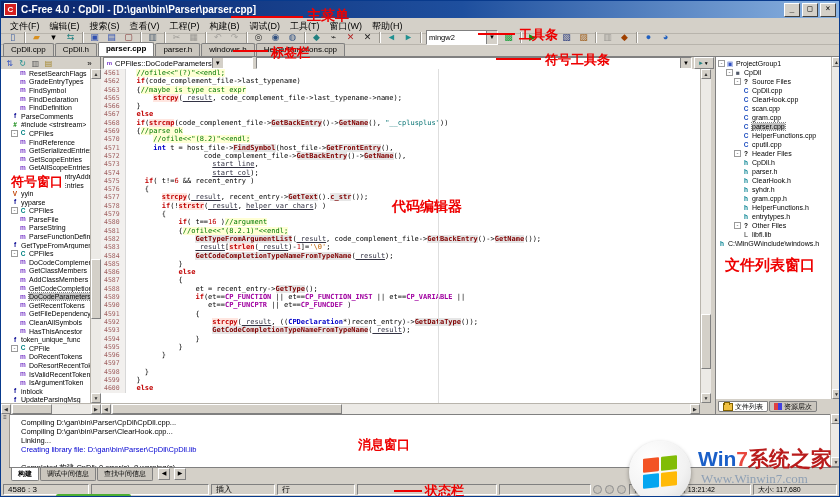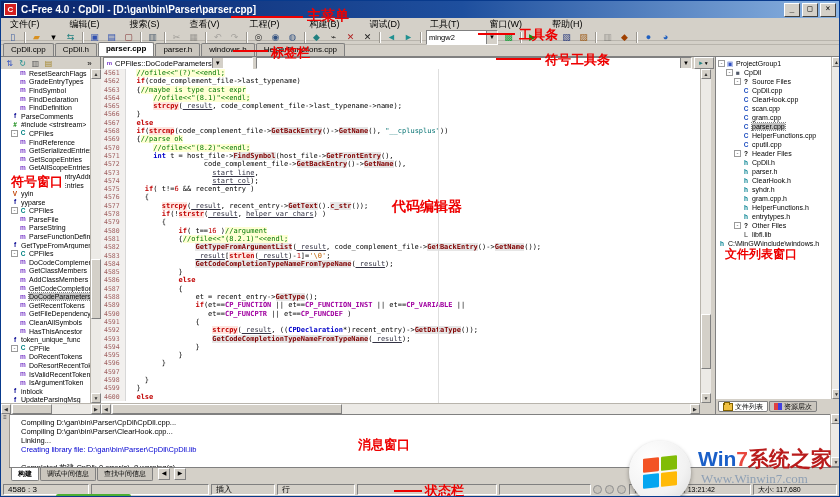--- a/index.html
+++ b/index.html
@@ -9,22 +9,22 @@
   .titlebar{position:absolute;left:0;top:0;width:100%;height:17px;
     background:linear-gradient(90deg,#0a246a 0%,#1e4f9e 55%,#8cb4e2 100%);
     color:#fff;display:flex;align-items:center;padding:0 3px;box-sizing:border-box;gap:4px;}
   .titlebar .appicon{width:11px;height:11px;background:#d42020;border:1px solid #fff;
     color:#fff;font-size:8px;line-height:11px;text-align:center;font-weight:bold;}
   .titlebar .ttext{font-size:10px;font-weight:bold;white-space:nowrap;letter-spacing:0;}
   .tbtns{margin-left:auto;display:flex;gap:2px;}
   .tbtn-s{width:14px;height:12px;background:#d4d0c8;border:1px solid;border-color:#fff #404040 #404040 #fff;
     font-size:8px;line-height:10px;text-align:center;color:#000;font-family:"DejaVu Sans Mono",monospace;}
   
-  .menubar{position:absolute;left:0;top:17px;width:100%;height:23px;display:flex;align-items:flex-start;
-    font-size:9px;padding-left:4px;box-sizing:border-box;border-bottom:1px solid #b8b4ac;gap:20px;}
+  .menubar{position:absolute;left:0;top:17px;width:100%;height:16px;display:flex;align-items:flex-end;
+    font-size:9px;padding-left:4px;box-sizing:border-box;border-bottom:1px solid #b8b4ac;}
   .menu-item{padding:0 5px;white-space:nowrap;}
   
   .toolbar{position:absolute;left:0;top:29px;width:100%;height:15px;display:flex;align-items:center;
     padding-left:3px;box-sizing:border-box;border-bottom:1px solid #b8b4ac;}
   .tbtn{width:15px;height:13px;display:flex;align-items:center;justify-content:center;
     font-size:9px;border:1px solid transparent;flex:none;}
   .tbtn.dis{opacity:.38;filter:grayscale(1);}
   .tsep{width:1px;height:11px;background:#9a968e;box-shadow:1px 0 0 #fff;margin:0 3px;flex:none;}
   .tcombo{height:13px;width:70px;background:#fff;border:1px solid;border-color:#808080 #fff #fff #808080;
     display:flex;align-items:center;font-size:7.5px;flex:none;margin:0 2px;}
@@ -493,24 +493,20 @@
       </div>
       <div class="eline">
         <span class="lno">4562</span>
         <span class="ecode">  <span class="sg-kw">if</span><span class="sg-p">(code_complement_file-&gt;last_typename)</span></span>
       </div>
       <div class="eline">
         <span class="lno">4563</span>
         <span class="ecode">  <span class="sg-p">{</span><span class="sg-cm">//maybe is type cast expr</span></span>
       </div>
       <div class="eline">
-        <span class="lno">4564</span>
-        <span class="ecode">      <span class="sg-cm">//ofile&lt;&lt;"(8.1)"&lt;&lt;endl;</span></span>
-      </div>
-      <div class="eline">
         <span class="lno">4565</span>
         <span class="ecode">      <span class="sg-fn">strcpy</span><span class="sg-p">(</span><span class="sg-un">_result</span><span class="sg-p">, code_complement_file-&gt;last_typename-&gt;name);</span></span>
       </div>
       <div class="eline">
         <span class="lno">4566</span>
         <span class="ecode">  <span class="sg-p">}</span></span>
       </div>
       <div class="eline">
         <span class="lno">4567</span>
         <span class="ecode">  <span class="sg-kw">else</span></span>
@@ -815,21 +811,21 @@
   <div class="annline" style="left:232px;top:49px;width:35px;"></div>
   <div class="ann" style="left:270px;top:43px;font-size:13px;">标签栏</div>
 
   <div class="annline" style="left:495px;top:57px;width:45px;"></div>
   <div class="ann" style="left:544px;top:50px;font-size:13px;">符号工具条</div>
 
   <div class="ann annbg" style="left:8px;top:172px;font-size:13px;">符号窗口</div>
 
   <div class="ann" style="left:391px;top:197px;font-size:14px;">代码编辑器</div>
 
-  <div class="ann annbg" style="left:722px;top:245px;font-size:12px;">文件列表窗口</div>
+  <div class="ann annbg" style="left:722px;top:255px;font-size:15px;">文件列表窗口</div>
 
   <div class="ann" style="left:357px;top:435px;font-size:13px;">消息窗口</div>
 
   <div class="annline" style="left:393px;top:489px;width:28px;"></div>
   <div class="ann" style="left:424px;top:481px;font-size:13px;">状态栏</div>
 
   <div class="wm wm-circle">
     <div class="flag">
       <div class="f1"></div>
         <div class="f2"></div>

